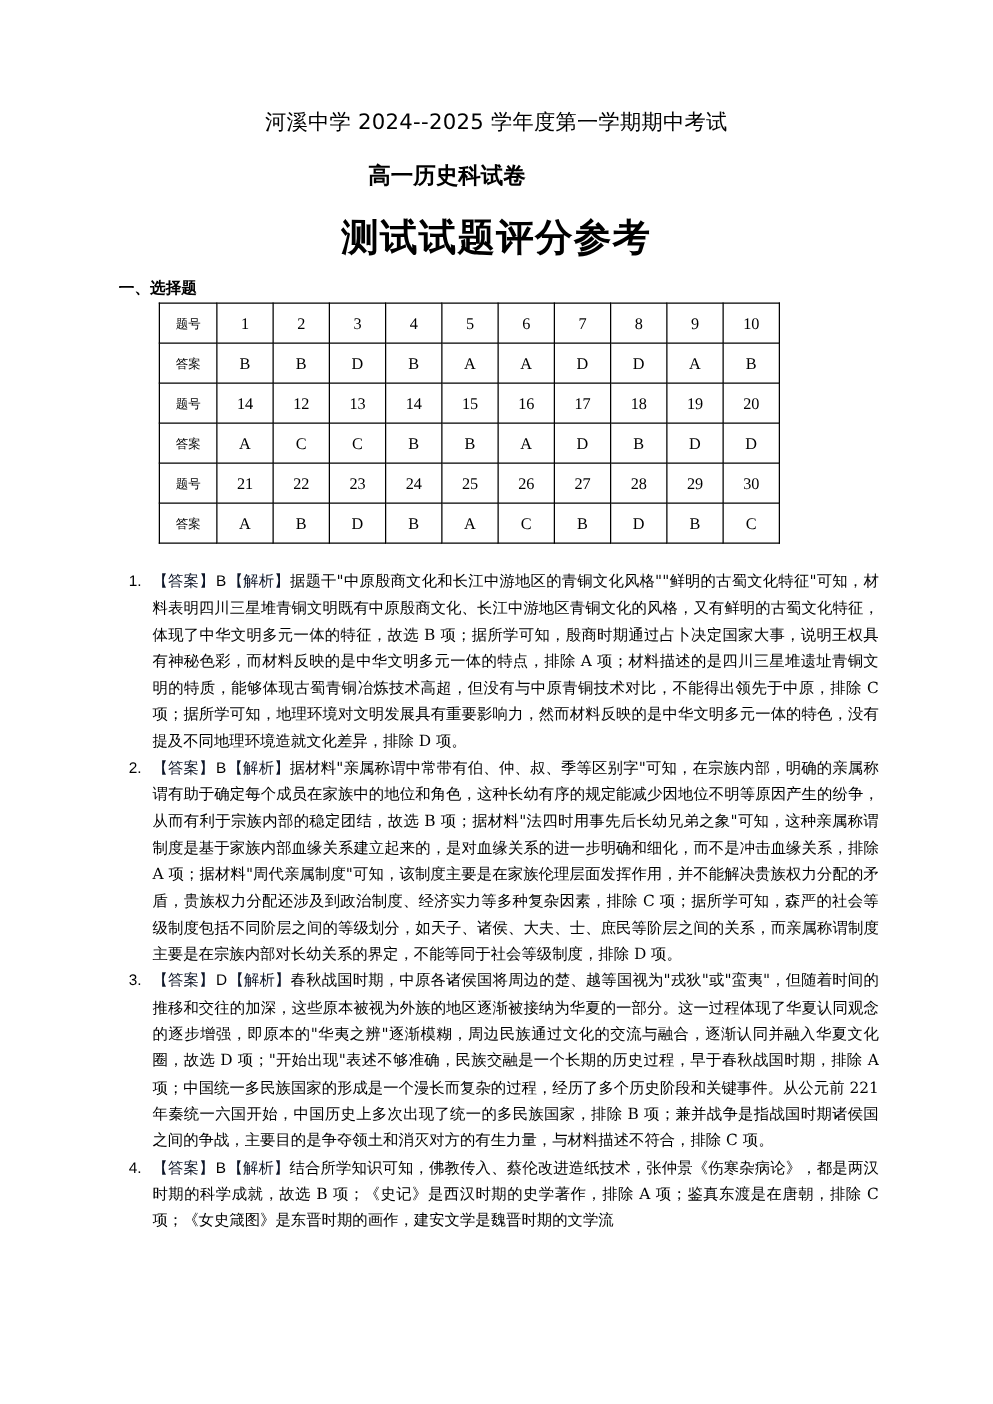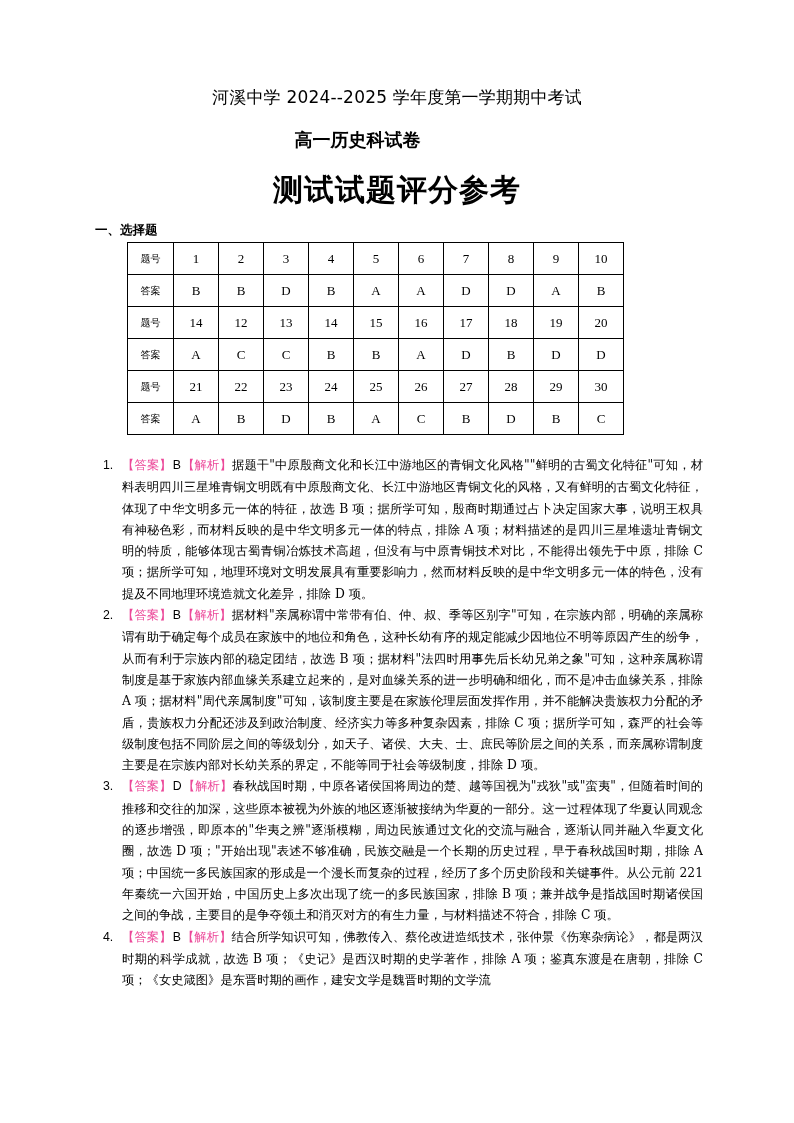--- a/index.html
+++ b/index.html
@@ -87,22 +87,22 @@
       padding-left: 19px;
       text-align: justify;
     }
     .item-num {
       position: absolute;
       left: 0;
       top: 0;
       font-family: "Liberation Sans", sans-serif;
     }
     .tag {
-      color: #ec4899;
-      font-family: Liberation Mono, monospace;
+      color: #0f172a;
+      font-family: Liberation Serif, serif;
     }
     .answer-letter {
       font-family: "Liberation Sans", sans-serif;
       margin: 0 1px;
     }
   </style>
 </head>
 <body>
 
 <div class="title-main">河溪中学 2024--2025 学年度第一学期期中考试</div>

